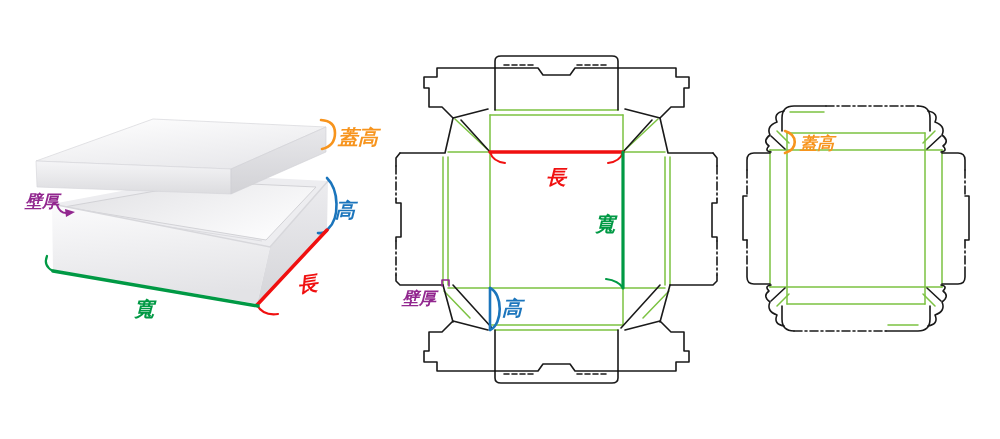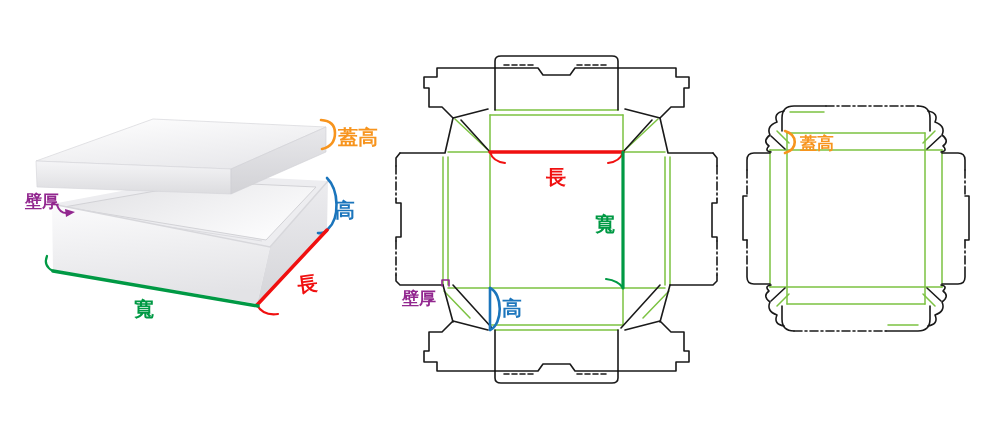--- a/index.html
+++ b/index.html
@@ -1,17 +1,17 @@
 <!DOCTYPE html>
 <html><head>
 <meta charset="utf-8">
 <style>
   html,body{margin:0;padding:0;background:#ffffff;}
   .canvas{position:relative;width:1000px;height:439px;background:#ffffff;overflow:hidden;
-          font-family:"DejaVu Sans","Liberation Sans",sans-serif;}
+          font-family:"DejaVu Sans","Liberation Sans",sans-serif;font-style:italic;}
   svg text{font-family:"DejaVu Sans","Liberation Sans",sans-serif;font-weight:700;}
   .lbl-lg{font-size:20px;}
   .lbl-md{font-size:17px;}
 </style>
 </head>
 <body>
 
 <div class="canvas">
 <svg width="1000" height="439" viewBox="0 0 1000 439" xmlns="http://www.w3.org/2000/svg">
   <defs>

